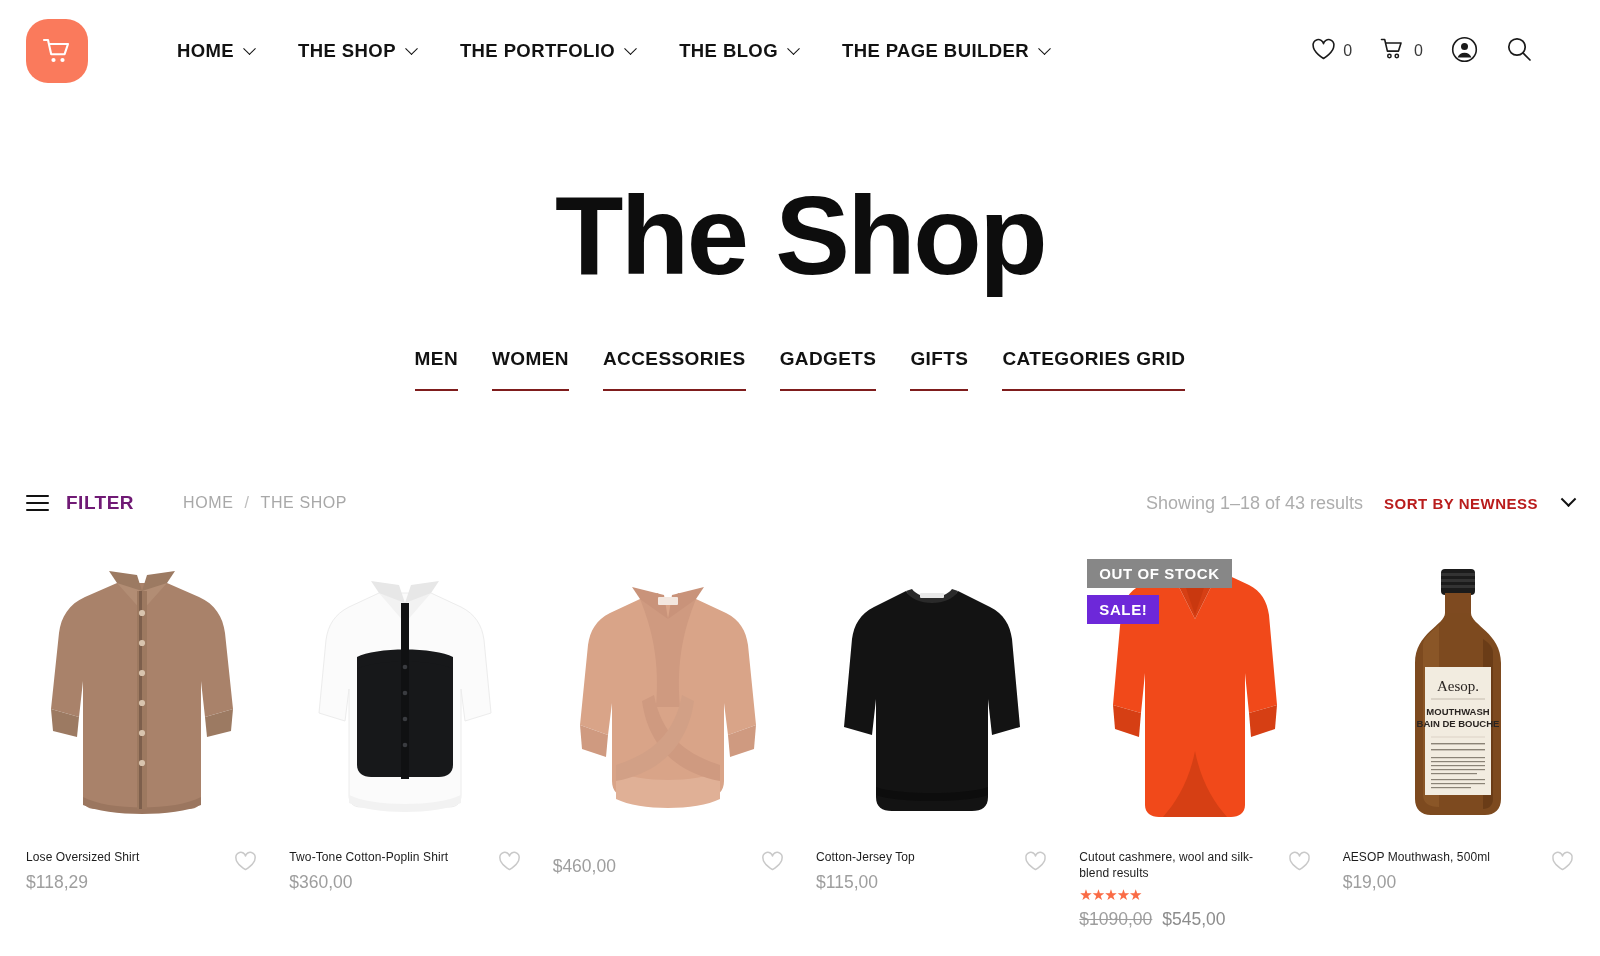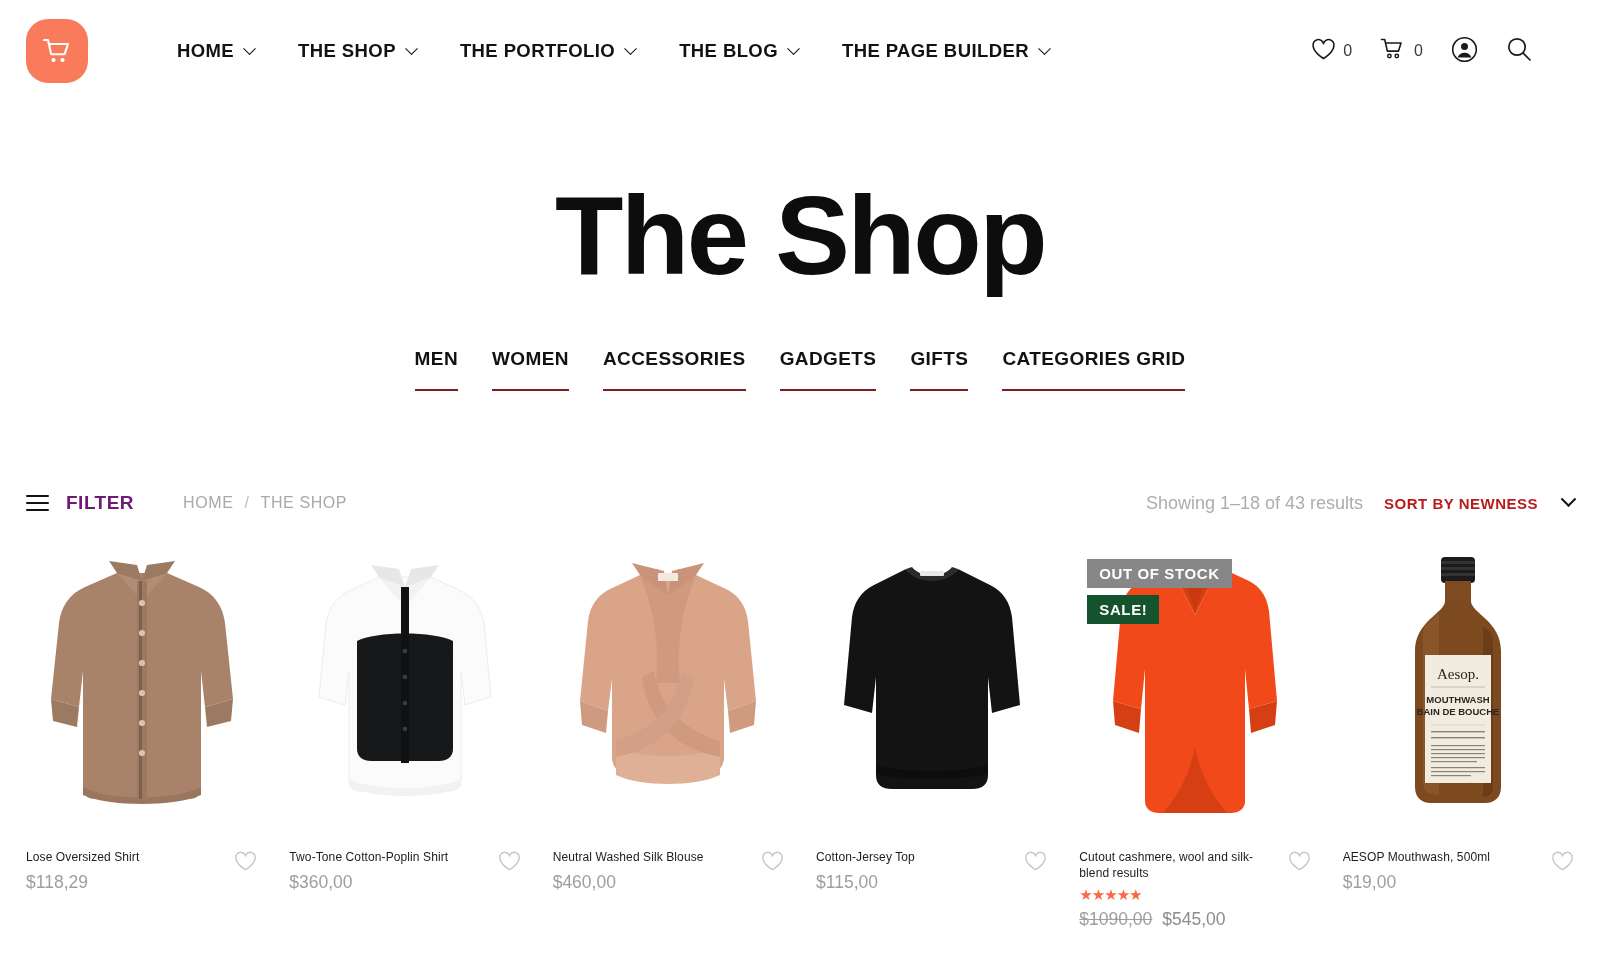--- a/index.html
+++ b/index.html
@@ -153,38 +153,38 @@
     margin-top: 24px;
     display: grid;
     grid-template-columns: repeat(6, 1fr);
     column-gap: 0px;
     padding: 0 10px;
   }
   .card { padding: 0 16px; position: relative; }
   .imgbox {
     position: relative;
     height: 272px;
-    display: flex; justify-content: center;
+    display: flex; align-items: flex-end; justify-content: center;
     overflow: hidden;
     cursor: pointer;
   }
   .imgbox svg { display: block; }
 
   .badges {
     position: absolute; top: 8px; left: 8px;
     display: flex; flex-direction: column; align-items: flex-start; gap: 7px;
     z-index: 4;
   }
   .badge {
     font-size: 15px; font-weight: bold; letter-spacing: 0.6px;
     color: #ffffff;
     padding: 6px 12px 6px 12px;
   }
   .badge.stock { background: #878787; }
-  .badge.sale  { background: #14532d; }
+  .badge.sale  { background: #6d28d9; }
 
   .meta {
     display: flex;
     align-items: flex-start;
     margin-top: 27px;
   }
   .metaleft { flex: 1 1 auto; padding-right: 8px; }
   .pname {
     font-size: 12px;
     line-height: 1.33;
@@ -429,21 +429,20 @@
         <path d="M128 24 L136 12 L104 20 L100 44 Z" fill="#c9937a"></path>
         <path d="M86 120 C94 160 116 178 152 190 L152 206 C108 198 80 170 74 126 Z" fill="#cf9a80"></path>
         <path d="M114 120 C106 160 84 178 48 190 L48 206 C92 198 120 170 126 126 Z" fill="#d2a086"></path>
         <rect x="90" y="22" width="20" height="8" rx="1" fill="#f3e7df"></rect>
         <path d="M12 150 L40 160 L38 182 L14 174 Z" fill="#cf9a80"></path>
         <path d="M188 150 L160 160 L162 182 L186 174 Z" fill="#cf9a80"></path>
       </svg>
     </div>
     <div class="meta">
       <div class="metaleft">
-        <div class="pname">Neutral Washed Silk Blouse</div>
         <div class="prices">
           <span class="price">$460,00</span>
         </div>
       </div>
       <span class="wish">
         <svg width="23" height="21" viewBox="0 0 23 21" fill="none">
           <path d="M11.5 18.6S2 13 2 7.4A4.7 4.7 0 0 1 11.5 5 4.7 4.7 0 0 1 21 7.4c0 5.6-9.5 11.2-9.5 11.2Z" stroke="#c9c9c9" stroke-width="1.5" stroke-linejoin="round"></path>
         </svg>
       </span>
     </div>

